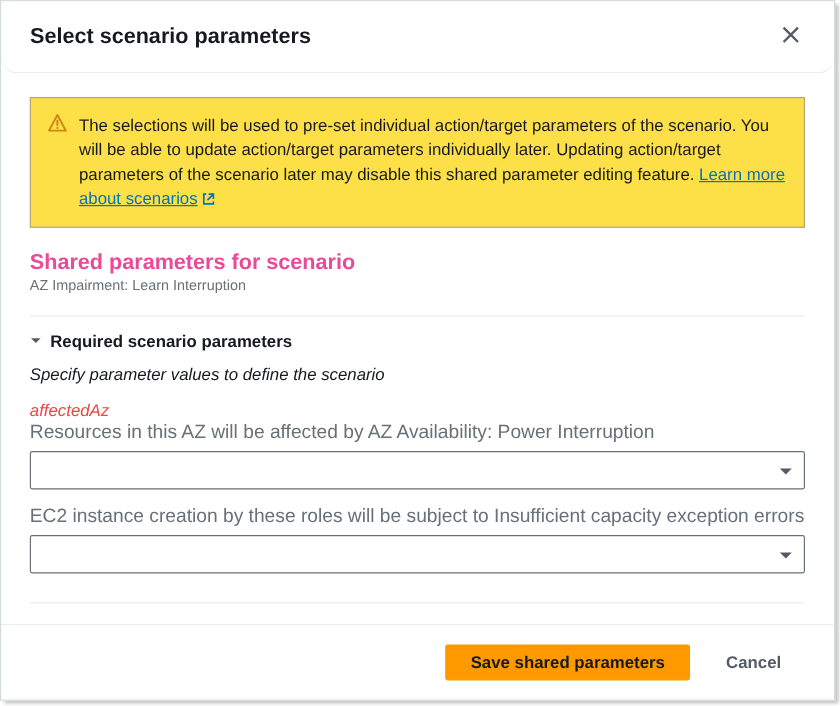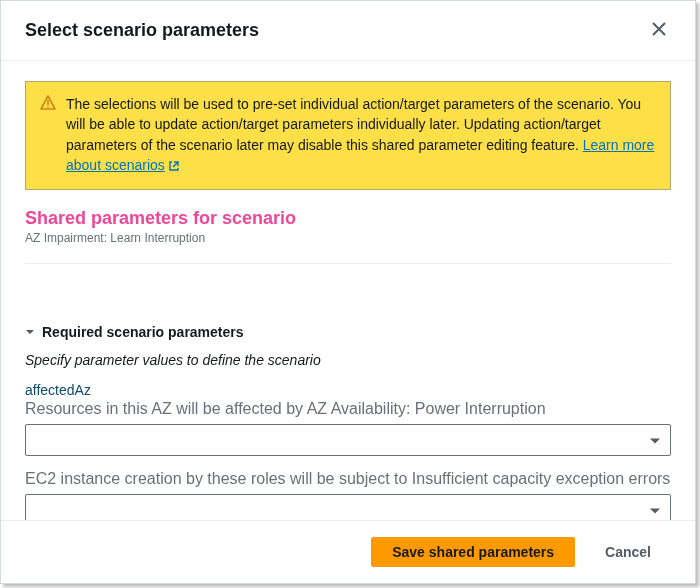--- a/index.html
+++ b/index.html
@@ -22,20 +22,21 @@
       box-shadow: 3px 3px 3px rgba(0,0,0,0.25);
       display: flex;
       flex-direction: column;
     }
     .modal-header {
       display: flex;
       justify-content: space-between;
       align-items: center;
       padding: 16px 24px;
       border-bottom: 1px solid #eaeded;
+      border-radius: 13px;
     }
     .modal-title {
       font-size: 18px;
       font-weight: 700;
       color: #16191f;
     }
     .close-btn {
       background: none;
       border: none;
       cursor: pointer;
@@ -105,21 +106,20 @@
       padding: 12px 0 10px 0;
     }
     .expandable:last-of-type {
       border-bottom: none;
     }
     .exp-header {
       display: flex;
       align-items: center;
       gap: 7px;
       cursor: pointer;
-      margin-top: 48px;
     }
     .caret {
       display: inline-flex;
       width: 10px;
       height: 10px;
       align-items: center;
       justify-content: center;
     }
     .caret svg {
       width: 10px;
@@ -138,22 +138,23 @@
       font-size: 14px;
       color: #16191f;
       margin-bottom: 14px;
       font-style: italic;
     }
     .field {
       margin-bottom: 14px;
     }
     .field-label {
       font-size: 14px;
-      color: #0c4a6e;
+      color: #ef4444;
       margin-bottom: 2px;
+      font-style: italic;
     }
     .field-hint {
       font-size: 16px;
       color: #687078;
       margin-bottom: 6px;
     }
     .select-box {
       width: 100%;
       height: 32px;
       border: 1px solid #687078;

